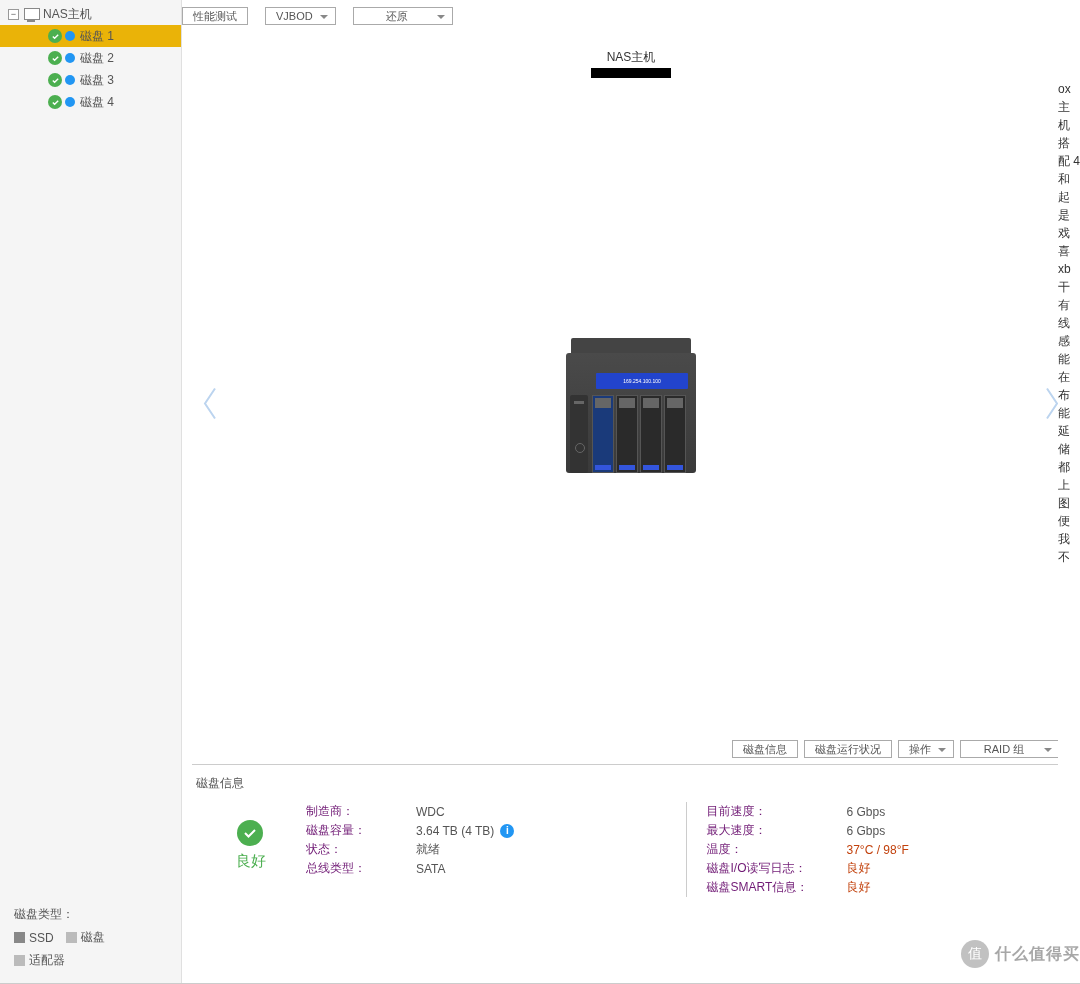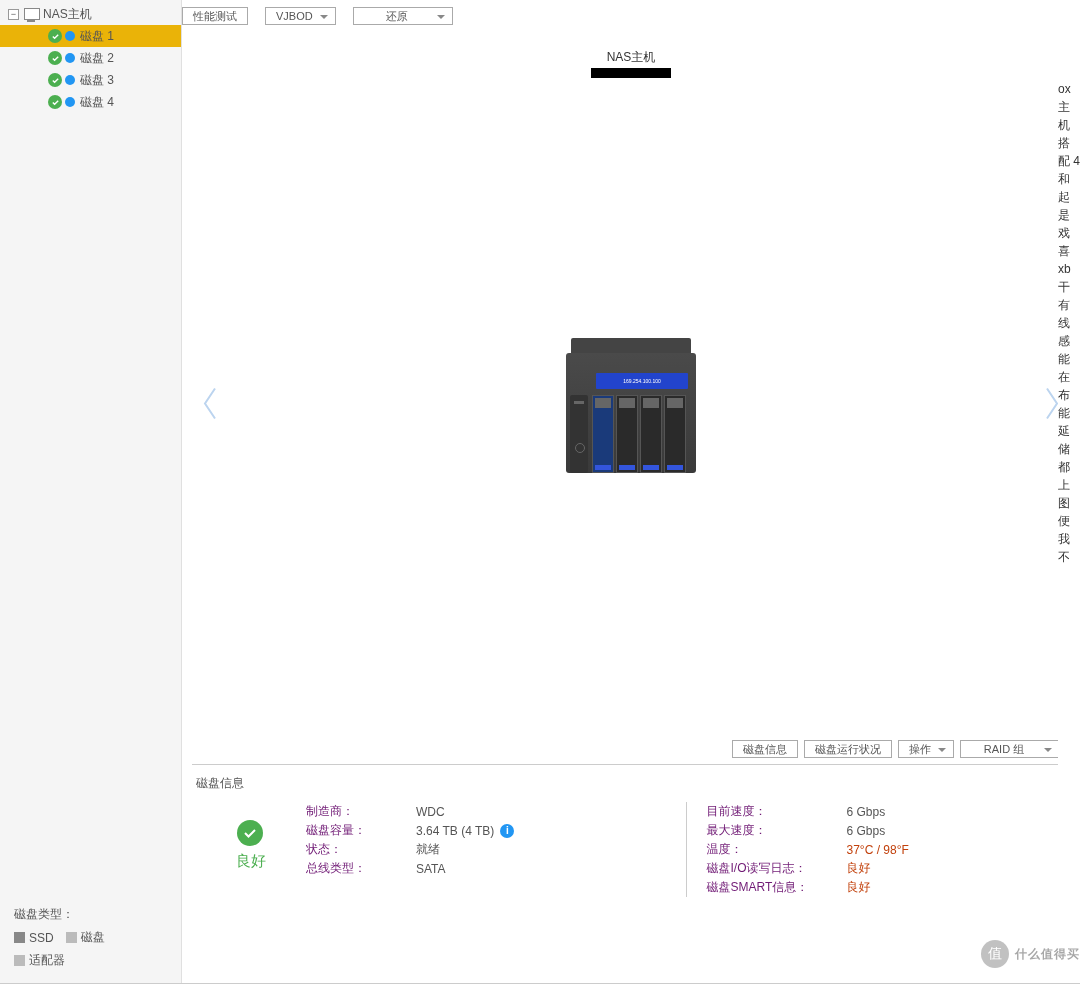--- a/index.html
+++ b/index.html
@@ -58,21 +58,21 @@
 .status-text{color:#4caf50;font-size:15px;margin-top:6px}
 .spec-col{flex:1;padding-left:0}
 .spec-row{display:flex;height:19px;align-items:center}
 .spec-label{width:110px;color:#701a75}
 .spec-value{color:#555}
 .spec-value.good{color:#c2410c}
 .info-icon{display:inline-flex;width:14px;height:14px;border-radius:50%;background:#2196f3;color:#fff;align-items:center;justify-content:center;font-size:10px;font-weight:bold;margin-left:6px;cursor:pointer}
 .divider{width:1px;background:#ccc;margin:0 20px}
 .watermark{position:absolute;right:0;bottom:16px;display:flex;align-items:center;gap:6px;z-index:100}
 .wm-circle{width:28px;height:28px;border-radius:50%;background:rgba(100,100,100,0.4);color:#fff;display:flex;align-items:center;justify-content:center;font-size:14px}
-.wm-text{font-size:12px;color:rgba(80,80,80,0.5);font-weight:bold;letter-spacing:1px}
+.wm-text{font-size:16px;color:rgba(80,80,80,0.5);font-weight:bold;letter-spacing:1px}
 .side-text{position:absolute;right:0;top:80px;width:22px;height:820px;overflow:hidden;color:#333;font-size:12px;line-height:18px;z-index:50;background:#fff}
 </style>
 </head>
 <body>
 
 <div class="app">
 
   <div class="sidebar">
     <div class="tree">
       <div class="tree-root">

